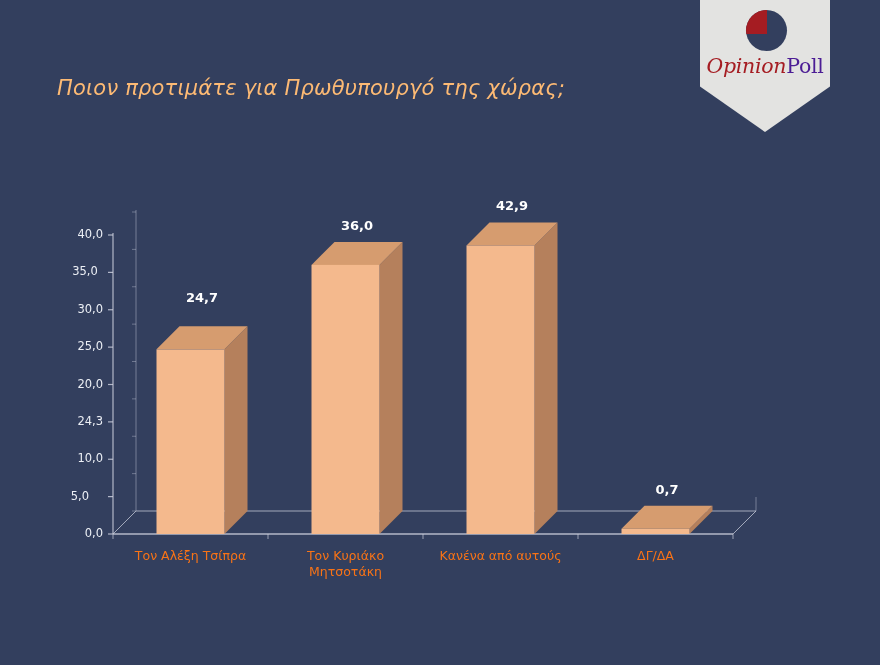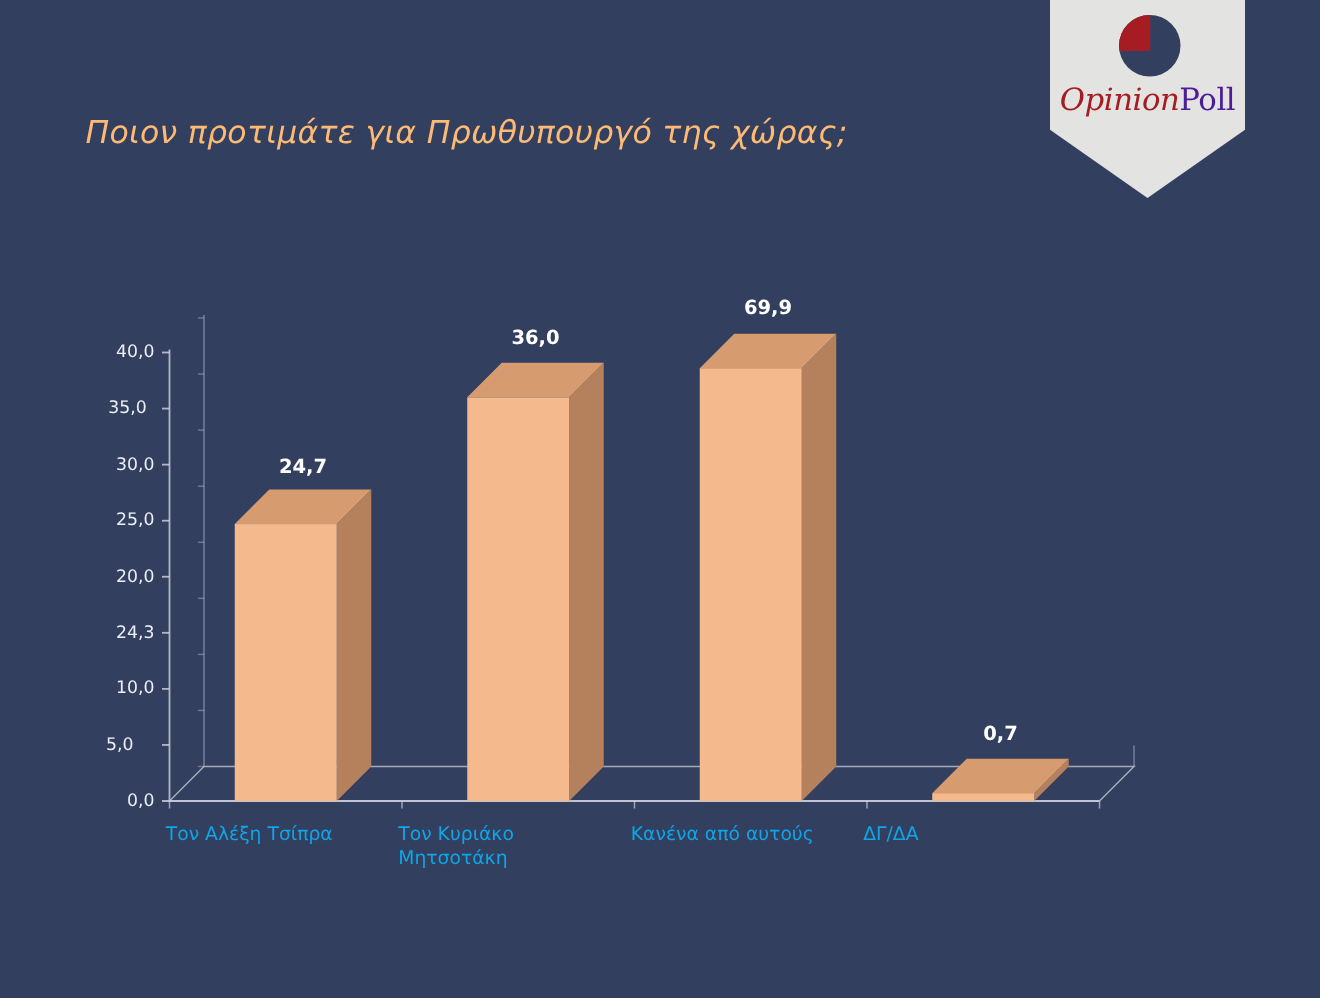--- a/index.html
+++ b/index.html
@@ -94,22 +94,22 @@
     position: absolute;
     font-size: 11.5px;
     color: #eceff5;
     text-align: right;
     width: 36px;
     white-space: nowrap;
   }
   .cat-label {
     position: absolute;
     font-size: 12.5px;
-    color: #0ea5e9;
-    text-align: left;
+    color: #f97316;
+    text-align: center;
     line-height: 16px;
     white-space: pre-line;
   }
   .val-label {
     position: absolute;
     font-size: 13px;
     font-weight: bold;
     color: #ffffff;
     text-align: center;
     white-space: nowrap;
@@ -195,21 +195,21 @@
         <div class="ytick-label" style="left: 67px; top: 227px;">40,0</div>
       </div>
     <div id="cat-labels">
         <div class="cat-label" style="left: 110.5px; width: 160px; top: 548px;">Τον Αλέξη Τσίπρα</div>
         <div class="cat-label" style="left: 265.5px; width: 160px; top: 548px;">Τον Κυριάκο
 Μητσοτάκη</div>
         <div class="cat-label" style="left: 420.5px; width: 160px; top: 548px;">Κανένα από αυτούς</div>
         <div class="cat-label" style="left: 575.5px; width: 160px; top: 548px;">ΔΓ/ΔΑ</div>
       </div>
     <div id="val-labels">
-        <div class="val-label" style="left: 138px; width: 128px; top: 304px;">24,7</div>
+        <div class="val-label" style="left: 138px; width: 128px; top: 290px;">24,7</div>
         <div class="val-label" style="left: 293px; width: 128px; top: 217.9px;">36,0</div>
-        <div class="val-label" style="left: 448px; width: 128px; top: 198.465px;">69,9</div>
+        <div class="val-label" style="left: 448px; width: 128px; top: 198.465px;">42,9</div>
         <div class="val-label" style="left: 603px; width: 128px; top: 481.767px;">0,7</div>
       </div>
 
   </div>
 
 </div>
 
 </body></html>

